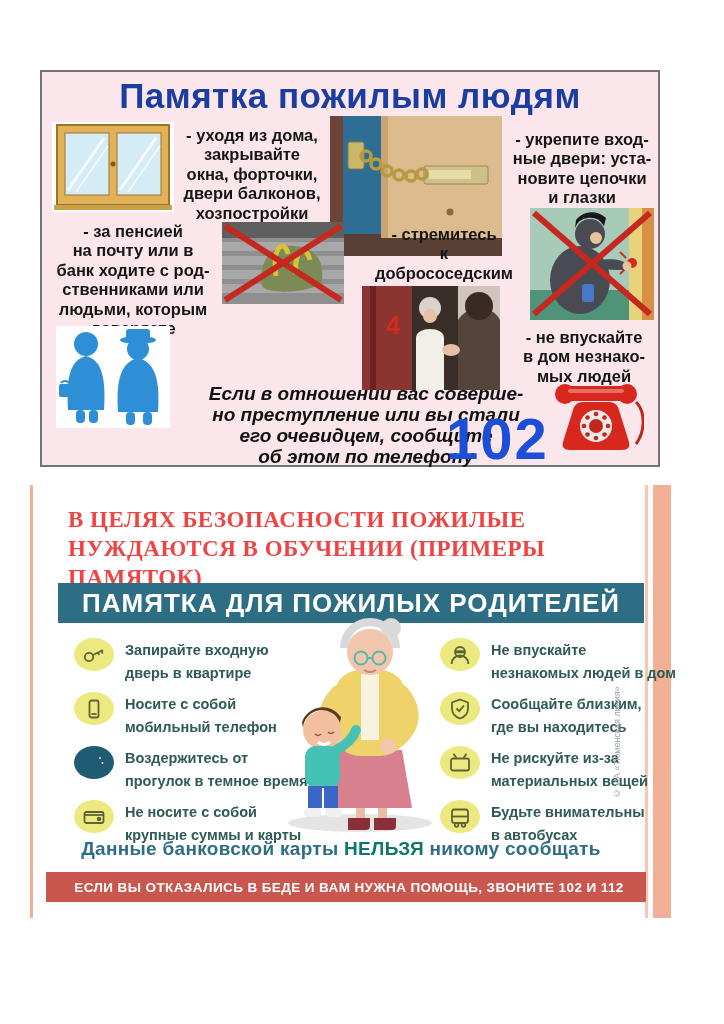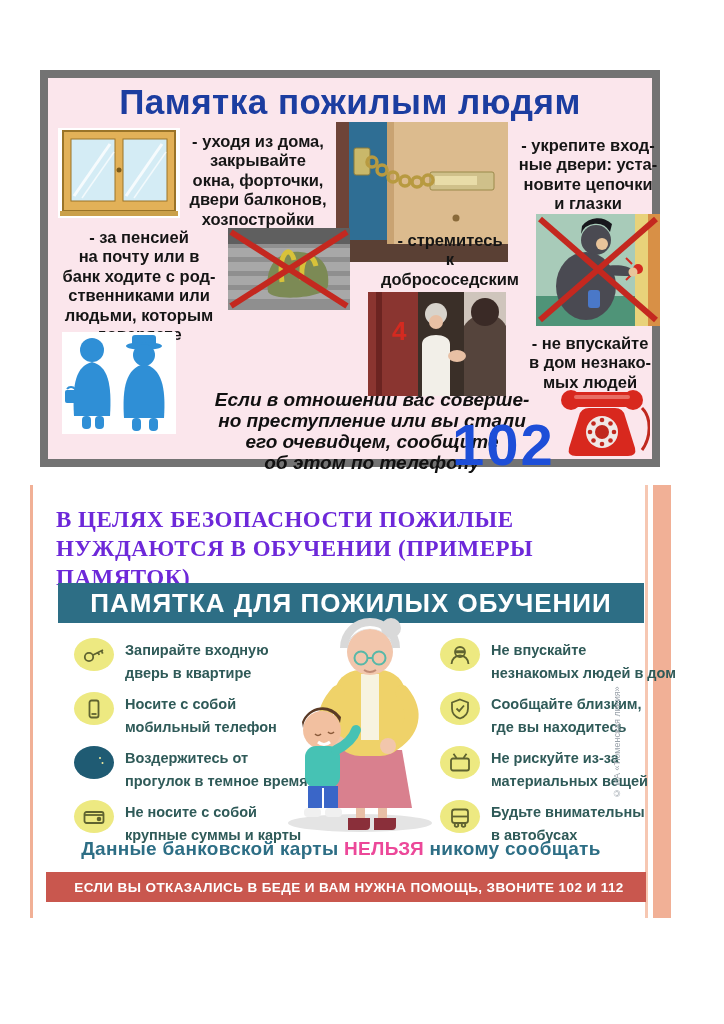--- a/index.html
+++ b/index.html
@@ -6,64 +6,64 @@
   body{
     width:724px;height:1024px;position:relative;overflow:hidden;
     background:#ffffff;font-family:"Liberation Sans",sans-serif;
   }
   .abs{position:absolute;}
   .pre{white-space:pre-line;}
 
   
   #top-poster{
     left:40px;top:70px;width:620px;height:397px;box-sizing:border-box;
-    background:#fbe6ec;border:8px solid #737373;
+    background:#fbe6ec;border:2px solid #737373;
   }
   .poster-title{
     top:4px;left:0;width:100%;text-align:center;
     font-size:35px;font-weight:bold;color:#1c3da0;letter-spacing:.5px;
   }
   .tip{
     color:#151515;font-weight:700;font-size:16.5px;line-height:1.18;text-align:center;
   }
   .imgbox{background:#ffffff;}
   .callout{
     font-style:italic;font-weight:700;font-size:19px;line-height:1.1;
     color:#101010;text-align:center;
   }
   .num-102{
     font-size:58px;font-weight:800;color:#1d4ed8;line-height:1;letter-spacing:2px;
   }
 
   
   .stripe{background:#f1b096;}
   #section-heading{
-    left:56px;top:506px;width:560px;
+    left:68px;top:506px;width:560px;
     font-family:"Liberation Serif",serif;font-weight:bold;font-size:23px;
-    line-height:1.25;color:#6d28d9;letter-spacing:.5px;
+    line-height:1.25;color:#ef4444;letter-spacing:.5px;
   }
   #teal-banner{
     left:58px;top:583px;width:586px;height:40px;background:#2d6e85;
     color:#ffffff;display:flex;align-items:center;justify-content:center;
     font-size:26px;font-weight:bold;letter-spacing:1px;
   }
   .tip-item{position:absolute;display:flex;gap:11px;align-items:flex-start;}
   .oval{
     width:40px;height:33px;border-radius:50%;background:#ede981;
     display:flex;align-items:center;justify-content:center;flex:none;
   }
   .oval.dark{background:#1f5b73;}
   .tip-text{
     font-size:14.5px;font-weight:bold;color:#2f5a58;line-height:1.6;padding-top:1px;
   }
   #card-warning{
     top:838px;left:40px;width:602px;text-align:center;
     font-size:19px;font-weight:800;color:#2d6e85;letter-spacing:.3px;
   }
-  #card-warning .em{color:#ec4899;}
+  #card-warning .em{color:#0f766e;}
   #footer-banner{
     left:46px;top:872px;width:594px;height:30px;background:#c9574e;
     color:#ffffff;font-weight:bold;font-size:13.5px;letter-spacing:.4px;
     display:flex;align-items:center;justify-content:center;padding-left:6px;
   }
   #credit{
     left:612px;top:686px;height:112px;color:#9aa2aa;font-size:9px;
     writing-mode:vertical-rl;transform:rotate(180deg);
   }
 </style>
@@ -236,21 +236,21 @@
 
 <div class="abs stripe" style="left:30px;top:485px;width:3px;height:433px;"></div>
 <div class="abs stripe" style="left:645px;top:485px;width:3px;height:433px;background:#f6c7b2;"></div>
 <div class="abs stripe" style="left:653px;top:485px;width:18px;height:433px;"></div>
 
 <div class="abs pre" id="section-heading">В ЦЕЛЯХ БЕЗОПАСНОСТИ ПОЖИЛЫЕ
 НУЖДАЮТСЯ В ОБУЧЕНИИ (ПРИМЕРЫ
 ПАМЯТОК)</div>
 
 <div class="abs" id="teal-banner">
-  <span>ПАМЯТКА ДЛЯ ПОЖИЛЫХ ОБУЧЕНИИ</span>
+  <span>ПАМЯТКА ДЛЯ ПОЖИЛЫХ РОДИТЕЛЕЙ</span>
 </div>
 
 <div class="tip-item" style="left:74px;top:638px;">
   <span class="oval">
     <svg width="26" height="22" viewBox="0 0 26 22">
         <g stroke="#5f6330" stroke-width="1.8" fill="none">
       <circle cx="8" cy="13" r="4.2"></circle>
           <path d="M12,11 L22,6 M17,8 l1.2,3 M20.5,6.6 l1.2,3"></path>
         </g>
       </svg>

